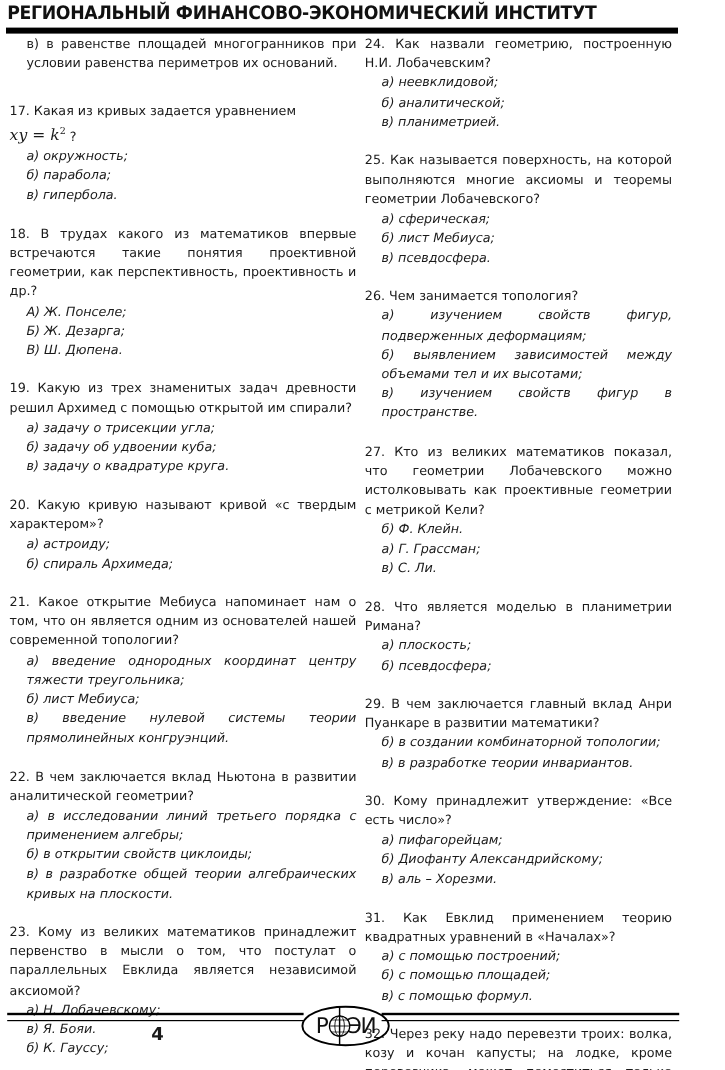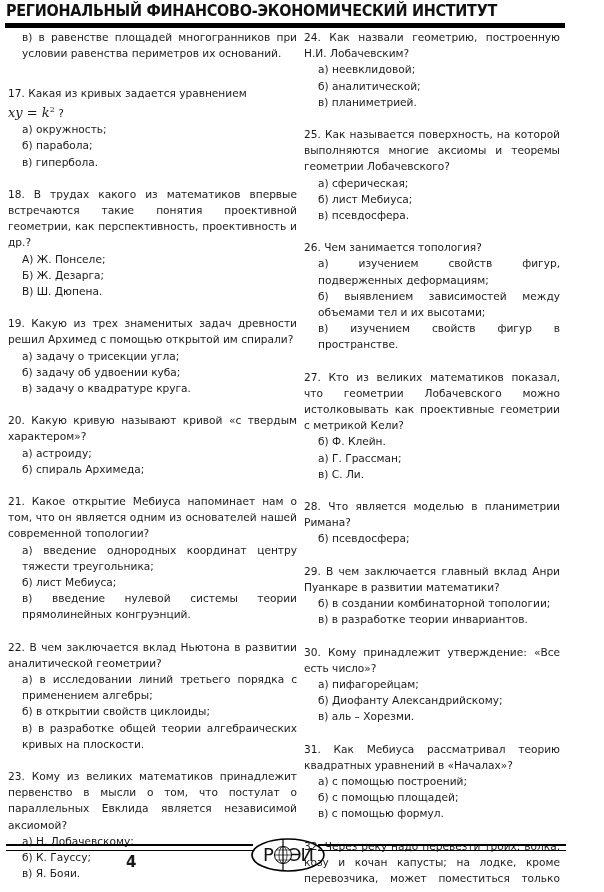--- a/index.html
+++ b/index.html
@@ -7,21 +7,21 @@
          font-family:"DejaVu Sans", sans-serif; color:#1a1a1a; }
   .header-title { position:absolute; left:6px; top:2px; font-size:15.5px; font-weight:bold;
          letter-spacing:-0.3px; white-space:nowrap; color:#111; transform:scaleX(0.93); transform-origin:left top; }
   .header-rule { position:absolute; left:5px; top:23px; width:560px; height:5px; background:#000; }
   .col { position:absolute; top:29px; font-size:10.6px; line-height:16.2px; }
   .col-left { left:8px; width:289px; }
   .col-right { left:304px; width:256px; }
   .q { margin:0 0 16px 0; }
   .q-text { text-align:justify; text-align-last:left; }
   .opts { padding-left:14px; }
-  .opt { text-align:justify; text-align-last:left; }
+  .opt { text-align:justify; text-align-last:left;font-style:italic; }
   .cont { padding-left:14px; margin-bottom:24px; text-align:justify; }
   .formula { font-family:"DejaVu Serif", serif; font-style:italic; font-size:13px; }
   .formula sup { font-size:8px; font-style:normal; }
   .footer-rule { position:absolute; top:844px; height:4px; border-top:2px solid #000; border-bottom:1.5px solid #000; }
   .rule-left { left:6px; width:247px; }
   .rule-right { left:318px; width:248px; }
   .page-number { position:absolute; left:126px; top:853px; font-size:15px; font-weight:bold; }
   .logo { position:absolute; left:250px; top:835px; width:76px; height:40px; }
 </style>
 </head>
@@ -77,22 +77,22 @@
         <div class="opts">
           <div class="opt">а) в исследовании линий третьего порядка с применением алгебры;</div>
           <div class="opt">б) в открытии свойств циклоиды;</div>
           <div class="opt">в) в разработке общей теории алгебраических кривых на плоскости.</div>
         </div>
       </div>
       <div class="q">
         <div class="q-text"><span>23. </span><span>Кому из великих математиков принадлежит первенство в мысли о том, что постулат о параллельных Евклида является независимой аксиомой?</span></div>
         <div class="opts">
           <div class="opt">а) Н. Лобачевскому;</div>
+          <div class="opt">в) Я. Бояи.</div>
           <div class="opt">б) К. Гауссу;</div>
-          <div class="opt">в) Я. Бояи.</div>
         </div>
       </div>
     </div>
 </div>
 
 <div class="col col-right">
   <div id="right-questions">
       <div class="q">
         <div class="q-text"><span>24. </span><span>Как назвали геометрию, построенную Н.И. Лобачевским?</span></div>
         <div class="opts">
@@ -121,40 +121,41 @@
         <div class="q-text"><span>27. </span><span>Кто из великих математиков показал, что геометрии Лобачевского можно истолковывать как проективные геометрии с метрикой Кели?</span></div>
         <div class="opts">
           <div class="opt">б) Ф. Клейн.</div>
           <div class="opt">а) Г. Грассман;</div>
           <div class="opt">в) С. Ли.</div>
         </div>
       </div>
       <div class="q">
         <div class="q-text"><span>28. </span><span>Что является моделью в планиметрии Римана?</span></div>
         <div class="opts">
+          <div class="opt">а) плоскость;</div>
           <div class="opt">б) псевдосфера;</div>
         </div>
       </div>
       <div class="q">
         <div class="q-text"><span>29. </span><span>В чем заключается главный вклад Анри Пуанкаре в развитии математики?</span></div>
         <div class="opts">
           <div class="opt">б) в создании комбинаторной топологии;</div>
           <div class="opt">в) в разработке теории инвариантов.</div>
         </div>
       </div>
       <div class="q">
         <div class="q-text"><span>30. </span><span>Кому принадлежит утверждение: «Все есть число»?</span></div>
         <div class="opts">
           <div class="opt">а) пифагорейцам;</div>
           <div class="opt">б) Диофанту Александрийскому;</div>
           <div class="opt">в) аль – Хорезми.</div>
         </div>
       </div>
       <div class="q">
-        <div class="q-text"><span>31. </span><span>Как Мебиуса рассматривал теорию квадратных уравнений в «Началах»?</span></div>
+        <div class="q-text"><span>31. </span><span>Как Евклид применением теорию квадратных уравнений в «Началах»?</span></div>
         <div class="opts">
           <div class="opt">а) с помощью построений;</div>
           <div class="opt">б) с помощью площадей;</div>
           <div class="opt">в) с помощью формул.</div>
         </div>
       </div>
       <div class="q">
         <div class="q-text"><span>32. </span><span>Через реку надо перевезти троих: волка, козу и кочан капусты; на лодке, кроме перевозчика, может поместиться только один из</span></div>
       </div>
     </div>

